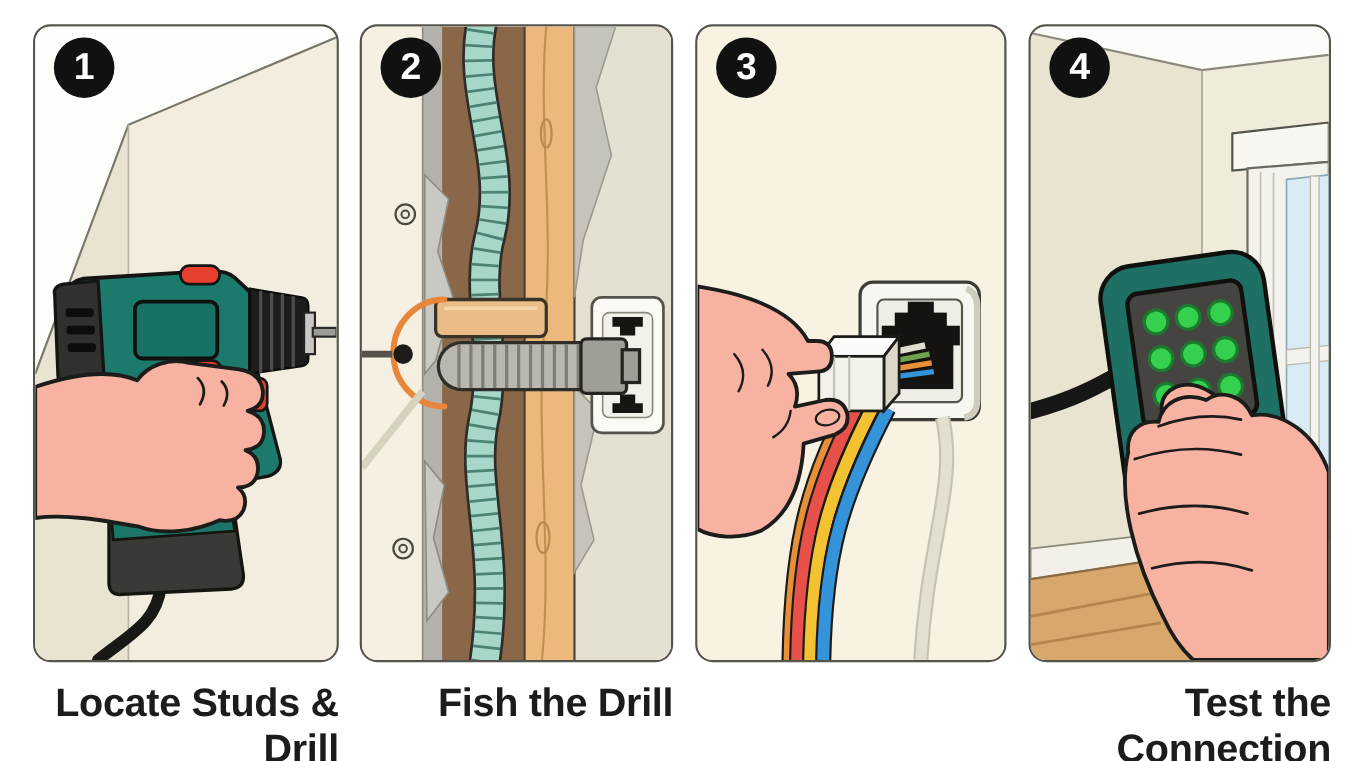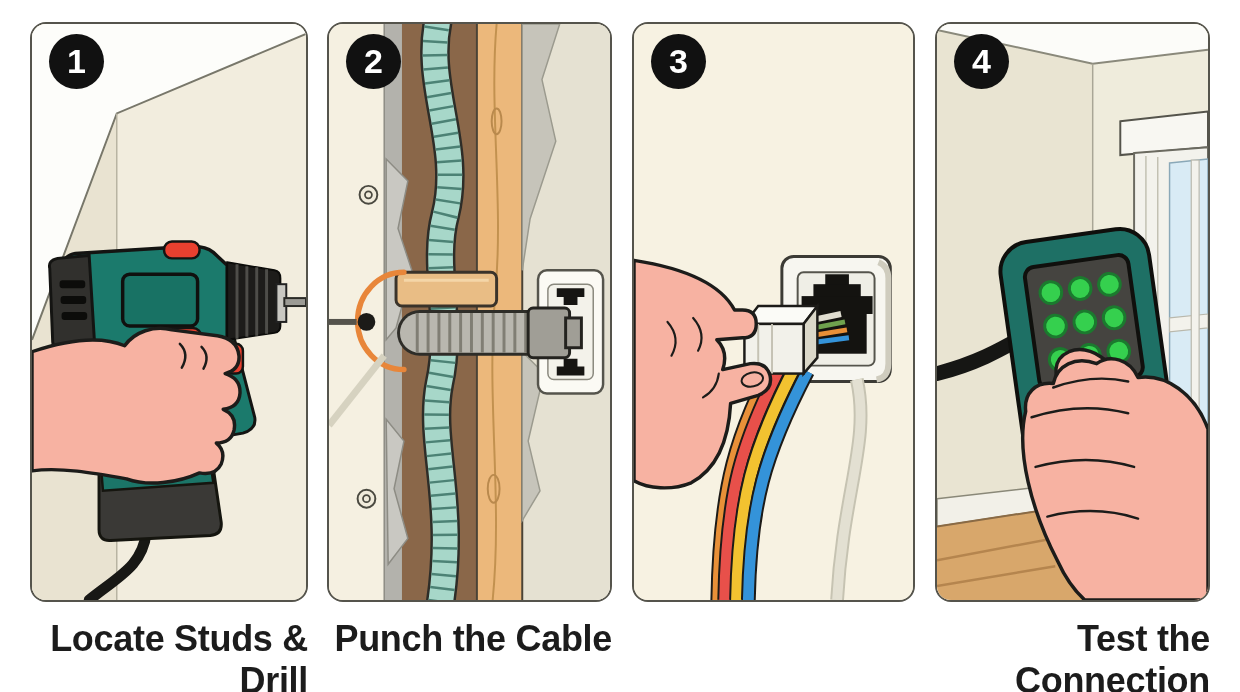--- a/index.html
+++ b/index.html
@@ -133,21 +133,21 @@
           <circle cx="40" cy="172" r="9" fill="#f0ebdb" stroke="#4a4940" stroke-width="2"></circle>
           <circle cx="40" cy="172" r="3.5" fill="none" stroke="#4a4940" stroke-width="1.8"></circle>
           <circle cx="38" cy="478" r="9" fill="#f0ebdb" stroke="#4a4940" stroke-width="2"></circle>
           <circle cx="38" cy="478" r="3.5" fill="none" stroke="#4a4940" stroke-width="1.8"></circle>
         </g>
       </svg>
       <div class="badge">
         <span>2</span>
       </div>
     </div>
-    <div class="caption">Punch the Cable</div>
+    <div class="caption">Fish the Drill</div>
   </div>
 
   <div class="step col3">
     <div class="panel">
       <svg viewBox="0 0 283 580" preserveAspectRatio="none" role="img" aria-label="hand-inserting-white-keystone-jack-with-red-yellow-blue-wires-into-wall-plate">
         <rect width="283" height="580" fill="#f7f2e2"></rect>
         <g>
           <rect x="150" y="234" width="110" height="126" rx="12" fill="#f7f6f0" stroke="#3c3b35" stroke-width="3"></rect>
           <path d="M248 240 q10 4 10 16 v86 q0 14 -12 16" stroke="#cfccbe" stroke-width="6" fill="none"></path>
           <rect x="166" y="250" width="78" height="94" rx="6" fill="#efeee6" stroke="#55544c" stroke-width="2"></rect>

